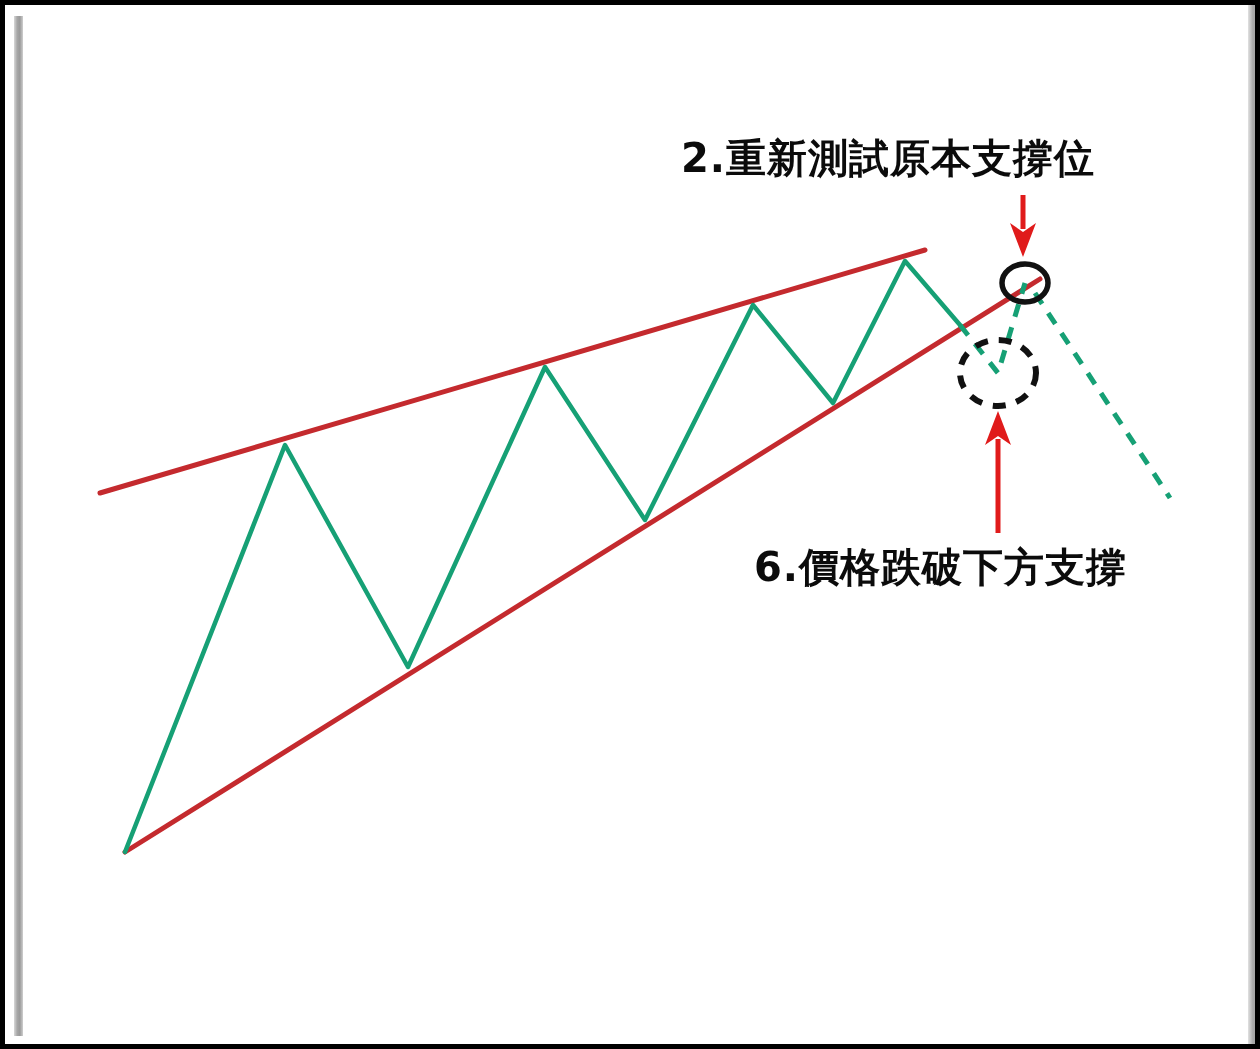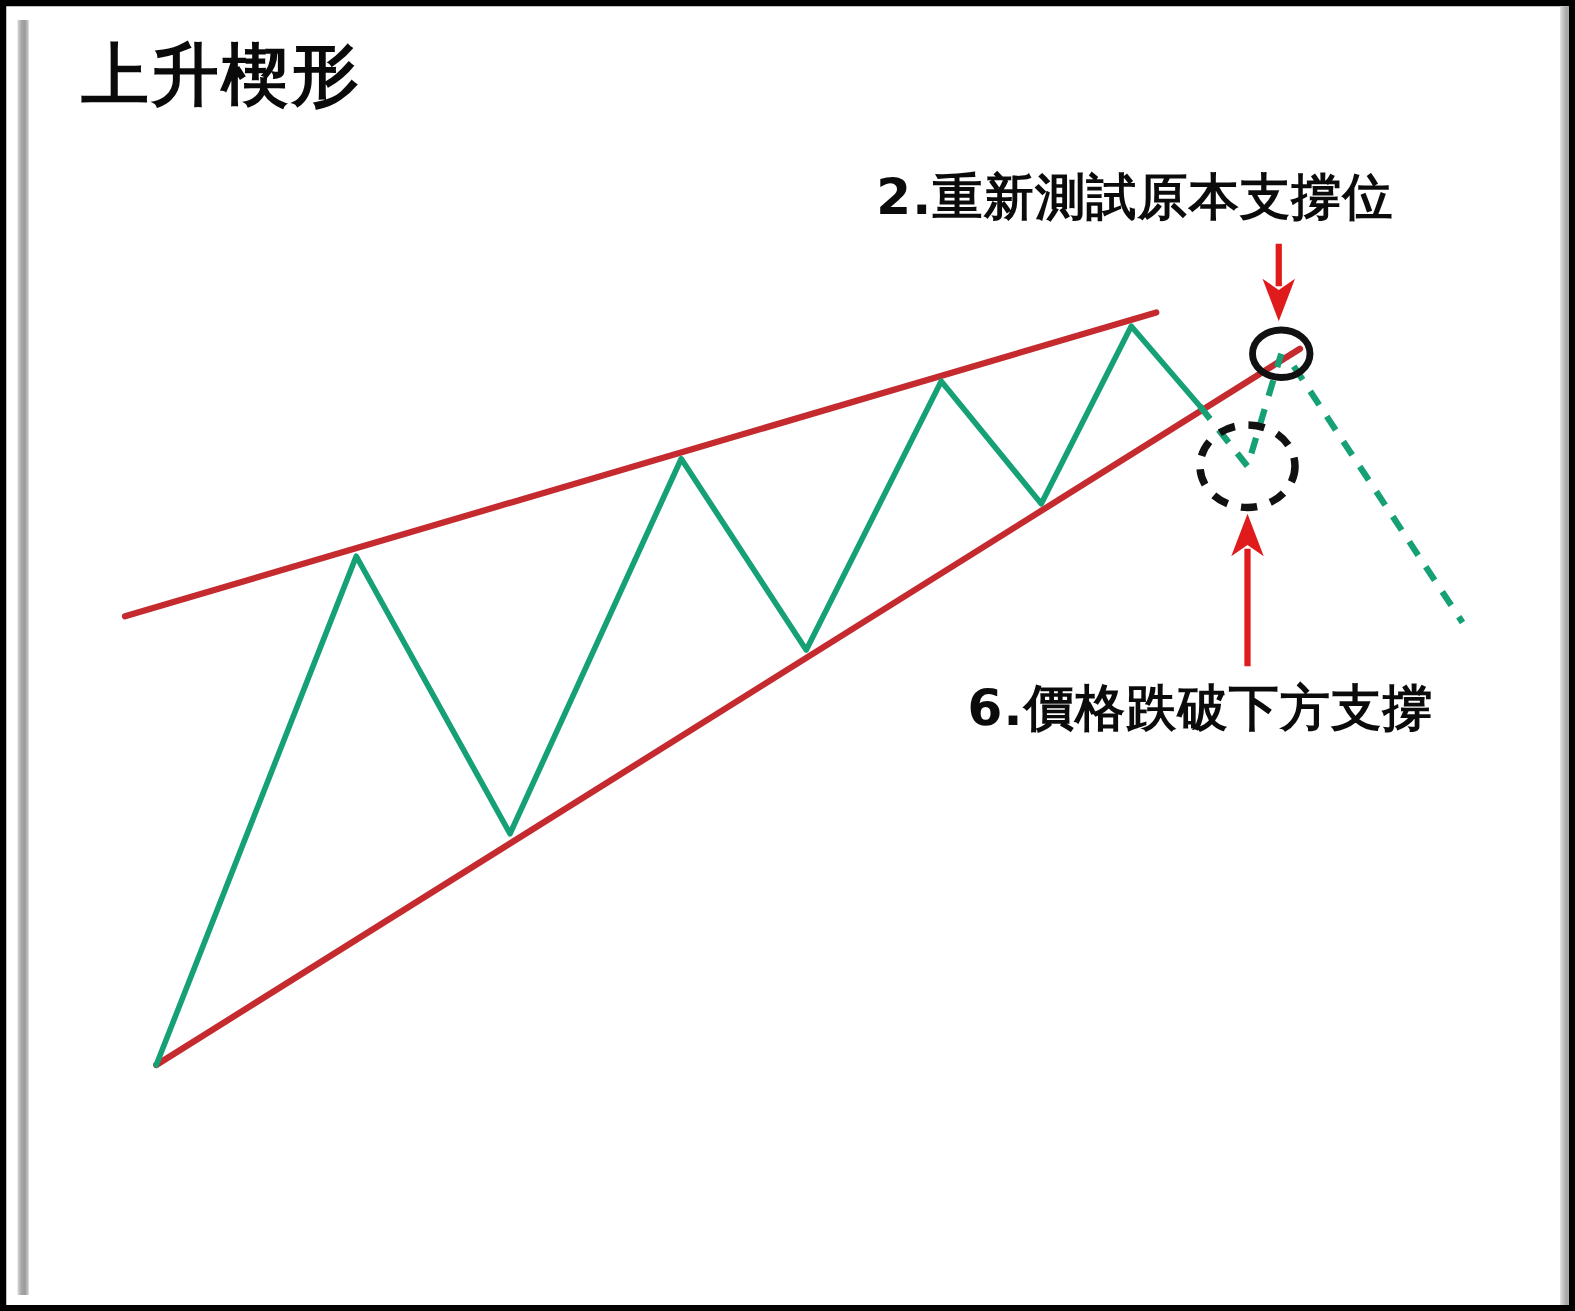--- a/index.html
+++ b/index.html
@@ -48,40 +48,38 @@
     font-family:"DejaVu Sans","Liberation Sans",sans-serif;
   }
   .annotation{
     position:absolute;
     font-size:40px;
     line-height:48px;
     font-weight:700;
     color:#0b0b0b;
     white-space:nowrap;
     letter-spacing:1px;
-    margin-left:20px;
   }
   #anno-2{ left:676px; top:129px; }
   #anno-1{ left:749px; top:538px; }
   svg#art{
     position:absolute;
     left:0;top:0;
     width:1250px;height:1039px;
   }
 </style>
 </head>
 <body>
 
 <div id="slide">
   <div id="page">
 
     <div id="rail-left"></div>
     <div id="rail-right"></div>
 
-    <div id="title">上升楔形</div>
 
     <svg id="art" viewBox="0 0 1250 1039">
       <g>
         <polyline fill="none" stroke="#c42a2e" stroke-width="5" stroke-linecap="round" stroke-linejoin="round" points="95,488 920,245"></polyline>
         <polyline fill="none" stroke="#c42a2e" stroke-width="5" stroke-linecap="round" stroke-linejoin="round" points="120,847 1035,274"></polyline>
       </g>
 
       <g>
         <polyline fill="none" stroke="#16a075" stroke-width="4.5" stroke-linecap="round" stroke-linejoin="round" points="120,847 280,440 403,662 540,362 640,515 748,300 828,398 900,256 955,320"></polyline>
         <polyline fill="none" stroke="#16a075" stroke-width="5" stroke-dasharray="13 11" stroke-linecap="butt" stroke-linejoin="round" points="955,320 993,368 1020,278"></polyline>

